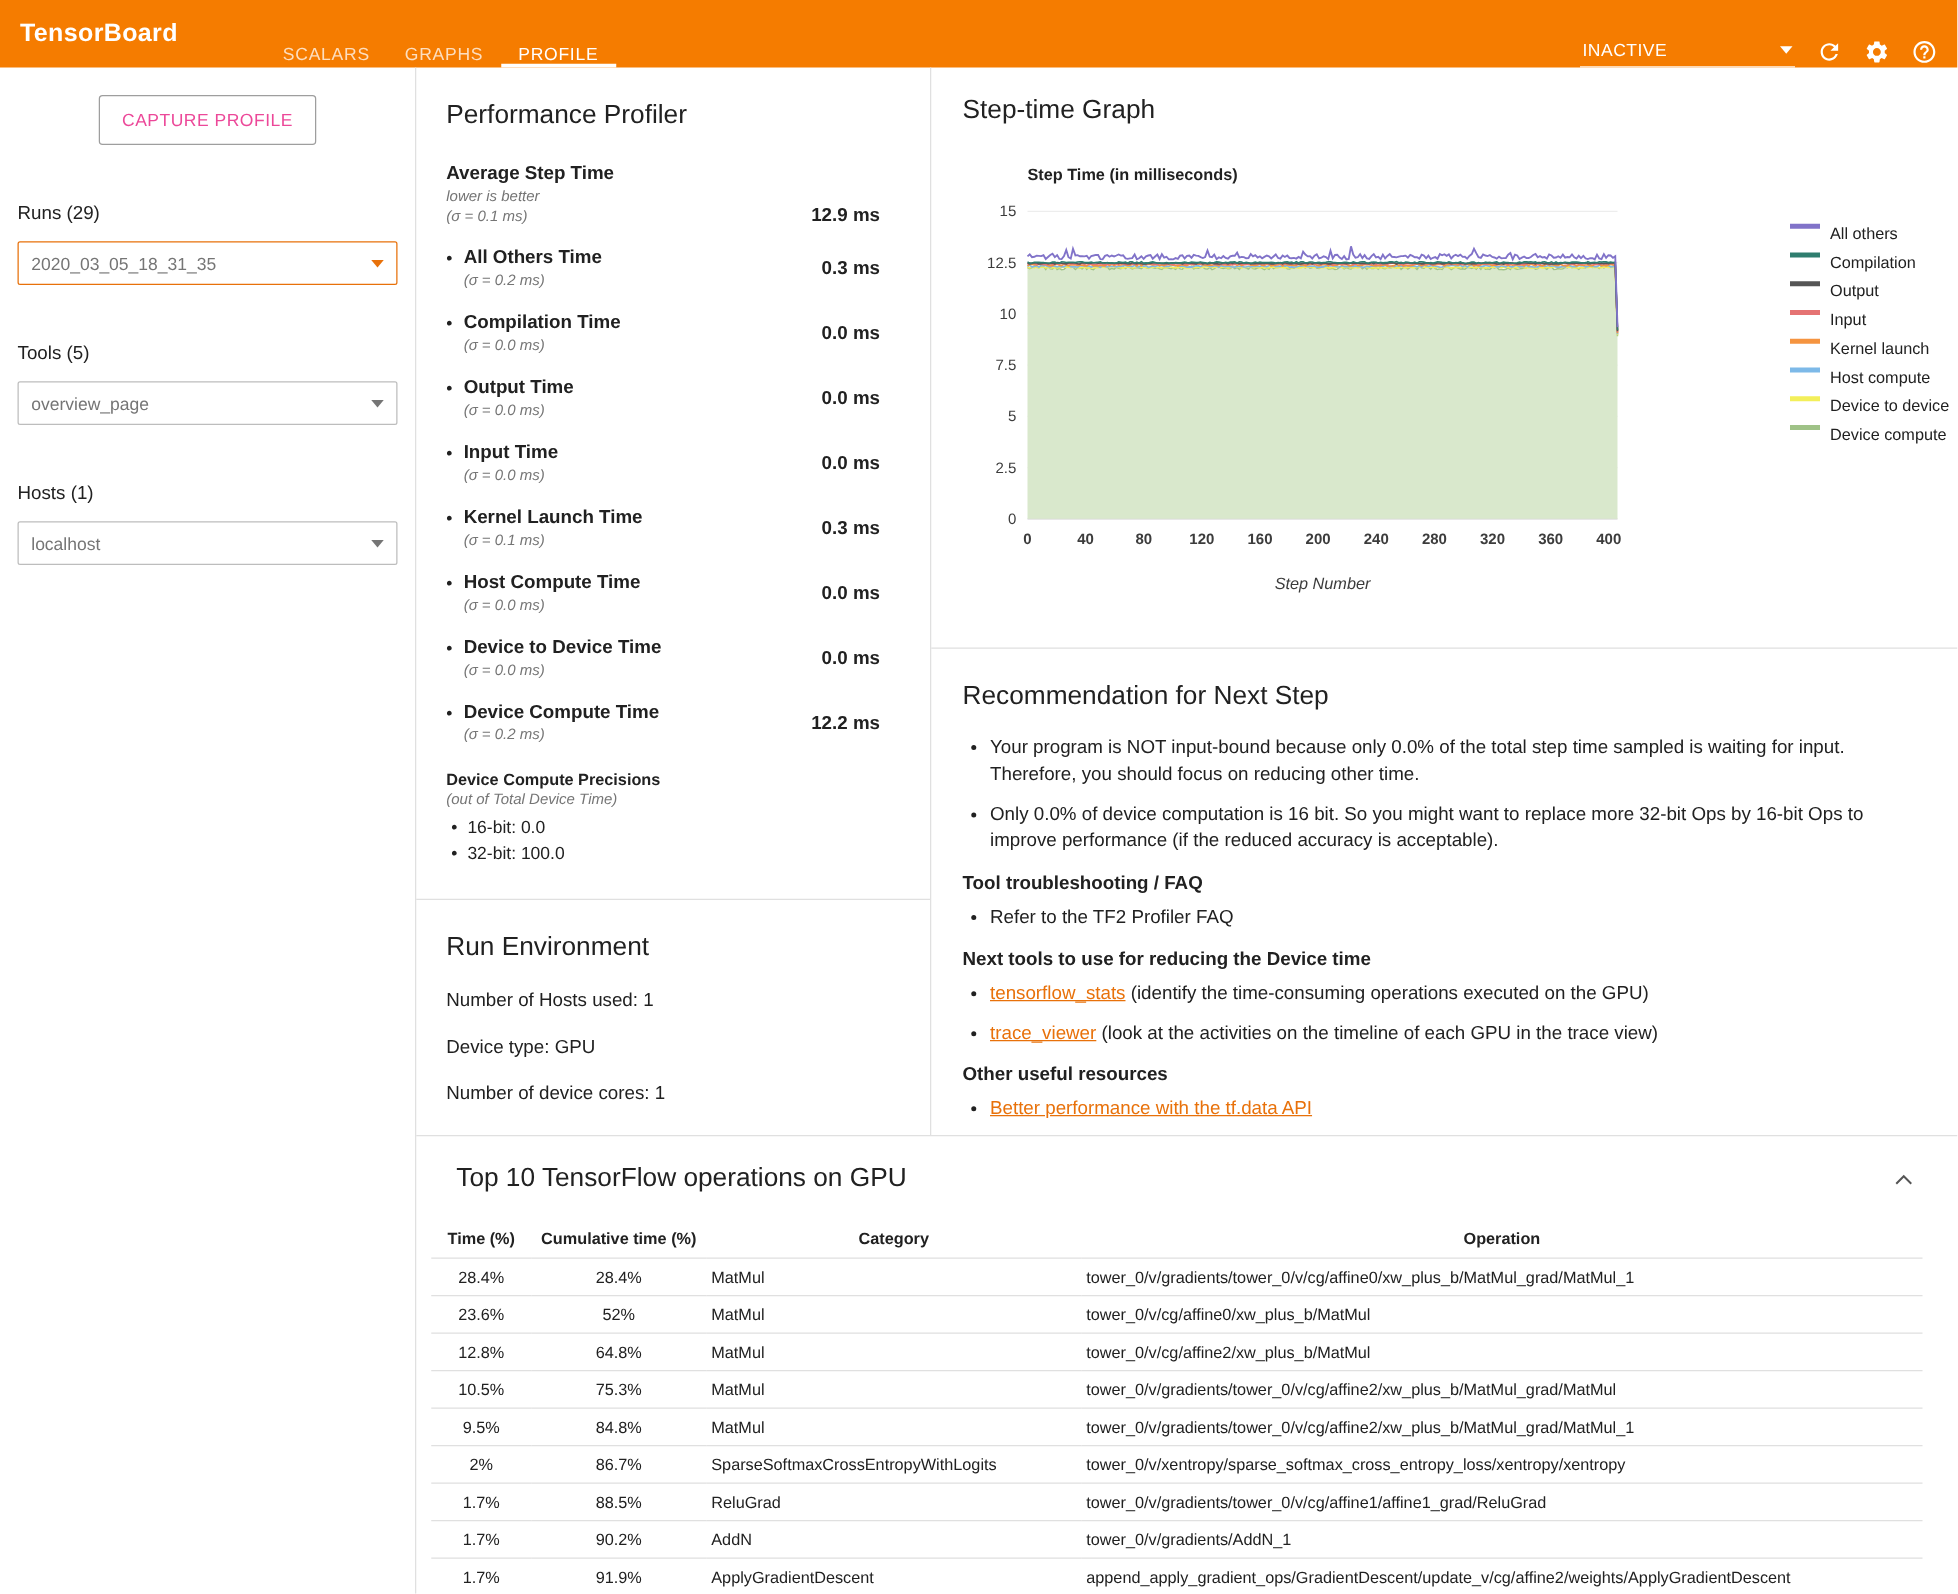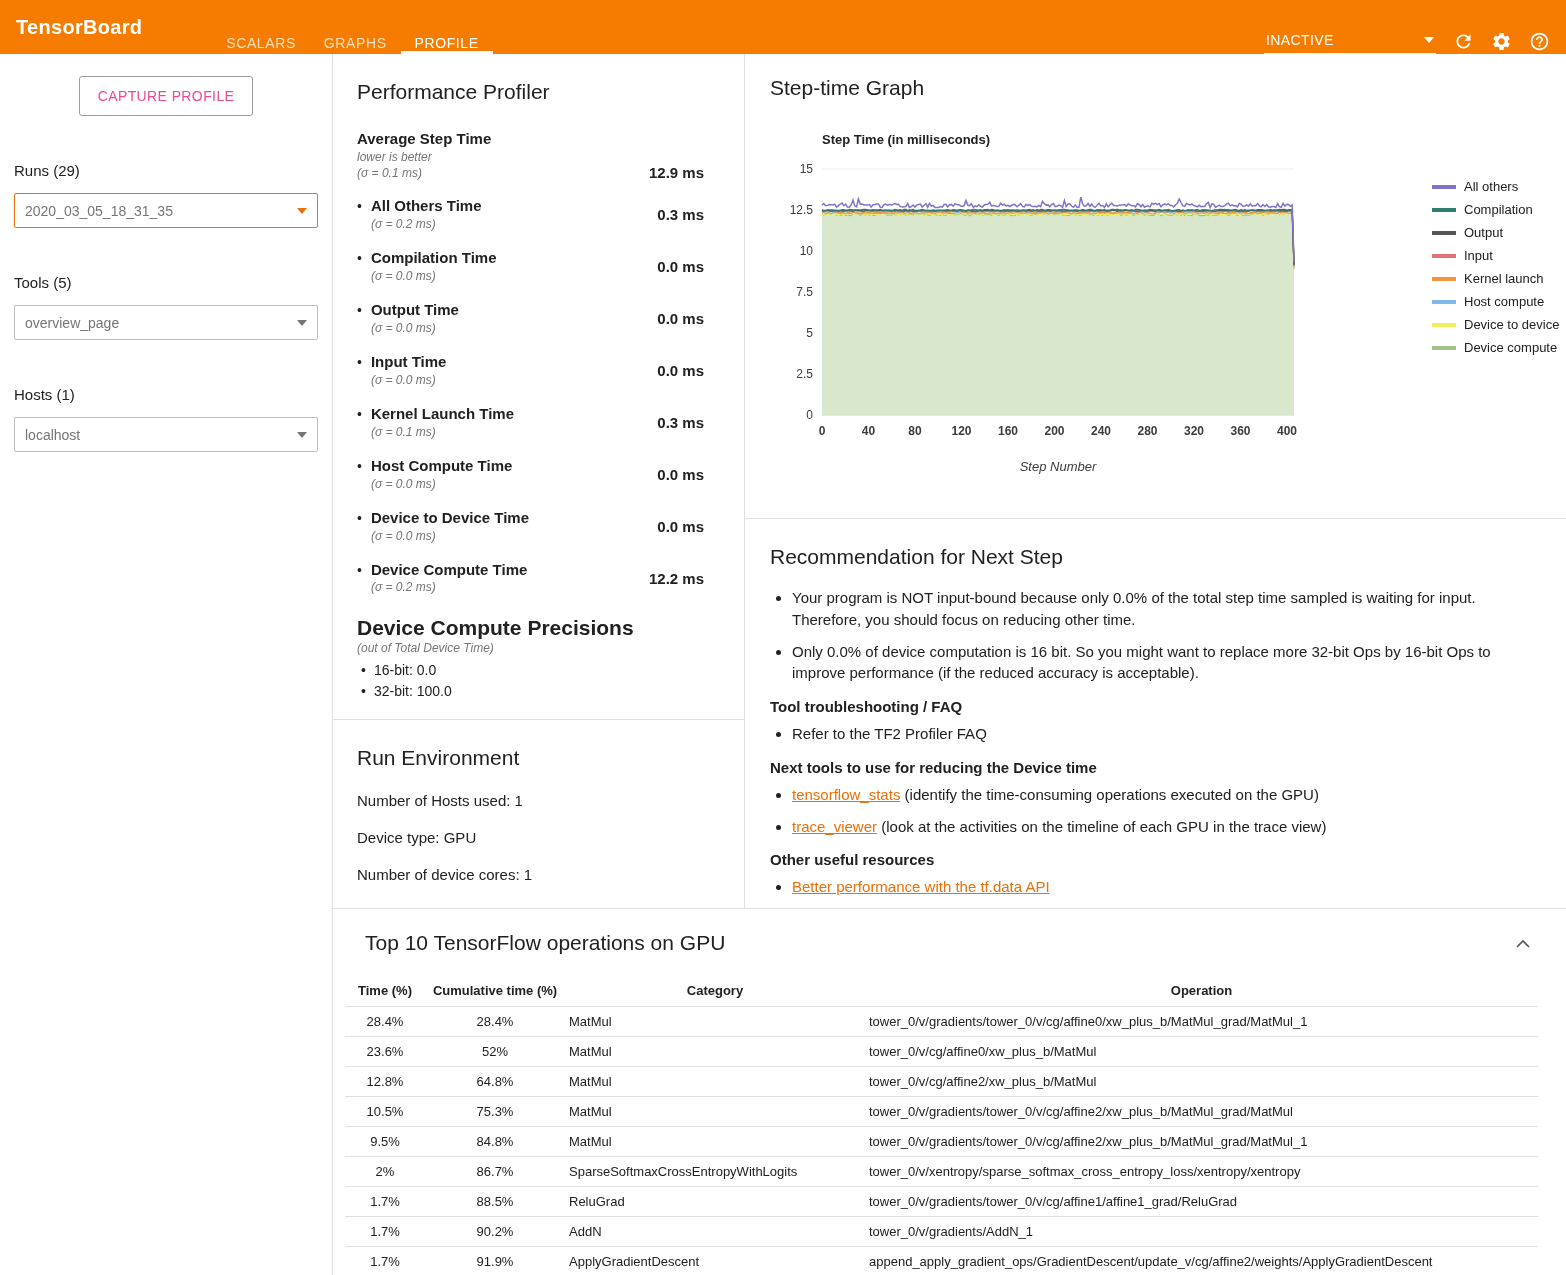--- a/index.html
+++ b/index.html
@@ -45,41 +45,41 @@
   .perf{height:666px;border-bottom:1px solid #e0e0e0;padding:26px 40px 0 24px}
   .perf h2{margin-bottom:26px}
   .avg-row{display:flex;justify-content:space-between;align-items:flex-end;margin-bottom:16px}
   .metric-label{font-size:15px;font-weight:700;line-height:1.25}
   .sub{font-size:12px;font-style:italic;color:#757575;line-height:1.35}
   .metric-value{font-size:15px;font-weight:700;white-space:nowrap}
   .item-row{display:flex;justify-content:space-between;align-items:center;margin-bottom:17px}
   .item-left{display:flex}
   .item-left .dot{margin-right:9px;font-size:14px;line-height:1.3}
   .precisions{margin-top:20px}
-  .prec-title{font-size:21px;font-weight:700}
+  .prec-title{font-size:13px;font-weight:700}
   .prec-list{list-style:none;margin-top:4px}
   .prec-list li{font-size:14px;line-height:1.5}
   .prec-list li::before{content:"•";margin:0 8px 0 4px}
 
   
   .runenv{padding:26px 24px 0}
   .runenv h2{margin-bottom:22px}
   .runenv p{font-size:15px;margin-bottom:20px}
 
   
   .graph-block{height:481px;border-bottom:1px solid #e0e0e0;padding:22px 0 0 25px}
   .graph-block h2{margin-bottom:32px}
   .chart-title{font-size:13px;font-weight:700;margin:0 0 10px 52px;color:#212121}
   .chart-row{display:flex;align-items:flex-start}
   #step-chart{flex-shrink:0}
   #step-chart text{font-family:"Liberation Sans",sans-serif}
   .ytick{font-size:12px;fill:#3c3c3c}
   .xtick{font-size:12px;fill:#3c3c3c;font-weight:bold}
   .legend{margin:22px 0 0 14px}
-  .legend-item{display:flex;align-items:center;margin-bottom:8px;font-size:13px;color:#212121}
+  .legend-item{display:flex;align-items:flex-start;margin-bottom:8px;font-size:13px;color:#212121}
   .swatch{width:24px;height:4px;margin-right:8px;flex-shrink:0}
   .xlabel{width:472px;margin:10px 0 0 52px;text-align:center;font-size:13px;font-style:italic;color:#3c3c3c}
 
   
   .reco{padding:26px 30px 0 25px}
   .reco h2{margin-bottom:18px}
   .reco ul{list-style:disc;padding-left:22px;margin-bottom:8px}
   .reco li{font-size:15px;line-height:1.45;margin-bottom:10px;max-width:760px}
   .subhead{font-size:15px;font-weight:700;margin:14px 0 8px}
   .reco a{color:#e8710a;text-decoration:underline;cursor:pointer}

